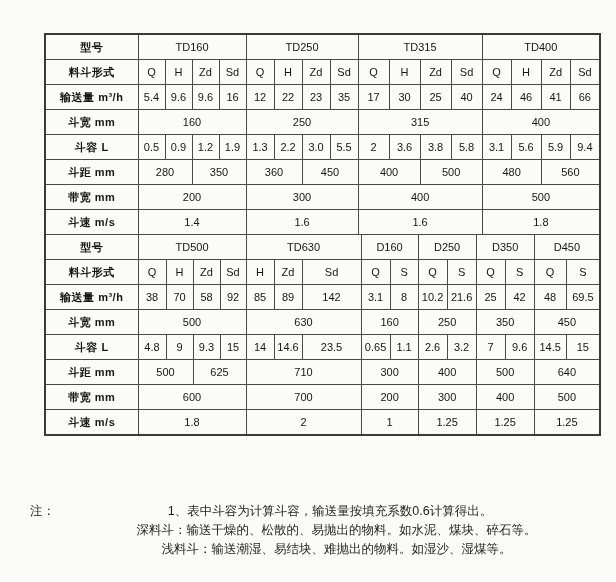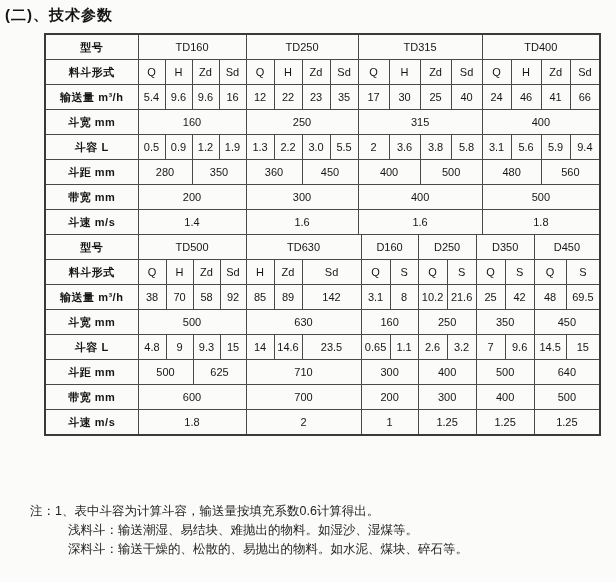--- a/index.html
+++ b/index.html
@@ -65,30 +65,29 @@
     width: 575px;
     font-size: 12.5px;
     line-height: 19px;
     color: #1e1e1e;
     display: flex;
   }
   .notes .note-label {
     flex: 0 0 auto;
     white-space: nowrap;
   }
-  .notes .note-lines { flex: 1 1 auto; }
+  .notes .note-lines { flex: 1 1 auto; text-align: center; }
   .note-line { white-space: nowrap; }
   .note-line.indent { padding-left: 13px; }
 </style>
 </head>
 <body>
 
 <div class="page">
 
-  <div class="doc-title">(二)、技术参数</div>
 
   <div class="spec-table-wrap">
 
     <table class="spec sec1">
       <colgroup>
         <col style="width:93px">
         <col style="width:27px">
           <col style="width:27px">
           <col style="width:27px">
           <col style="width:27px">
@@ -327,18 +326,18 @@
           </tr>
         </tbody>
     </table>
 
   </div>
 
   <div class="notes">
     <span class="note-label">注：</span>
     <div class="note-lines">
       <div class="note-line">1、表中斗容为计算斗容，输送量按填充系数0.6计算得出。</div>
+      <div class="note-line indent">深料斗：输送干燥的、松散的、易抛出的物料。如水泥、煤块、碎石等。</div>
       <div class="note-line indent">浅料斗：输送潮湿、易结块、难抛出的物料。如湿沙、湿煤等。</div>
-      <div class="note-line indent">深料斗：输送干燥的、松散的、易抛出的物料。如水泥、煤块、碎石等。</div>
     </div>
   </div>
 
 </div>
 
 </body></html>

